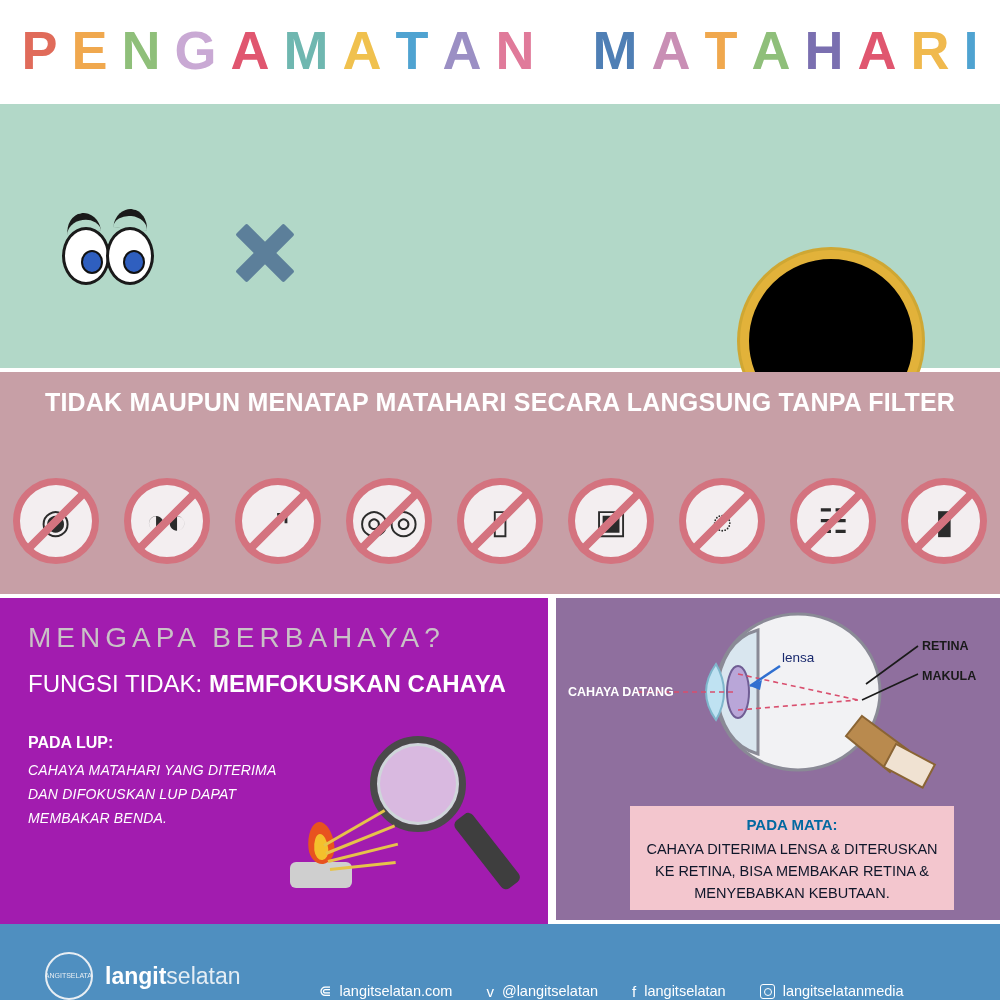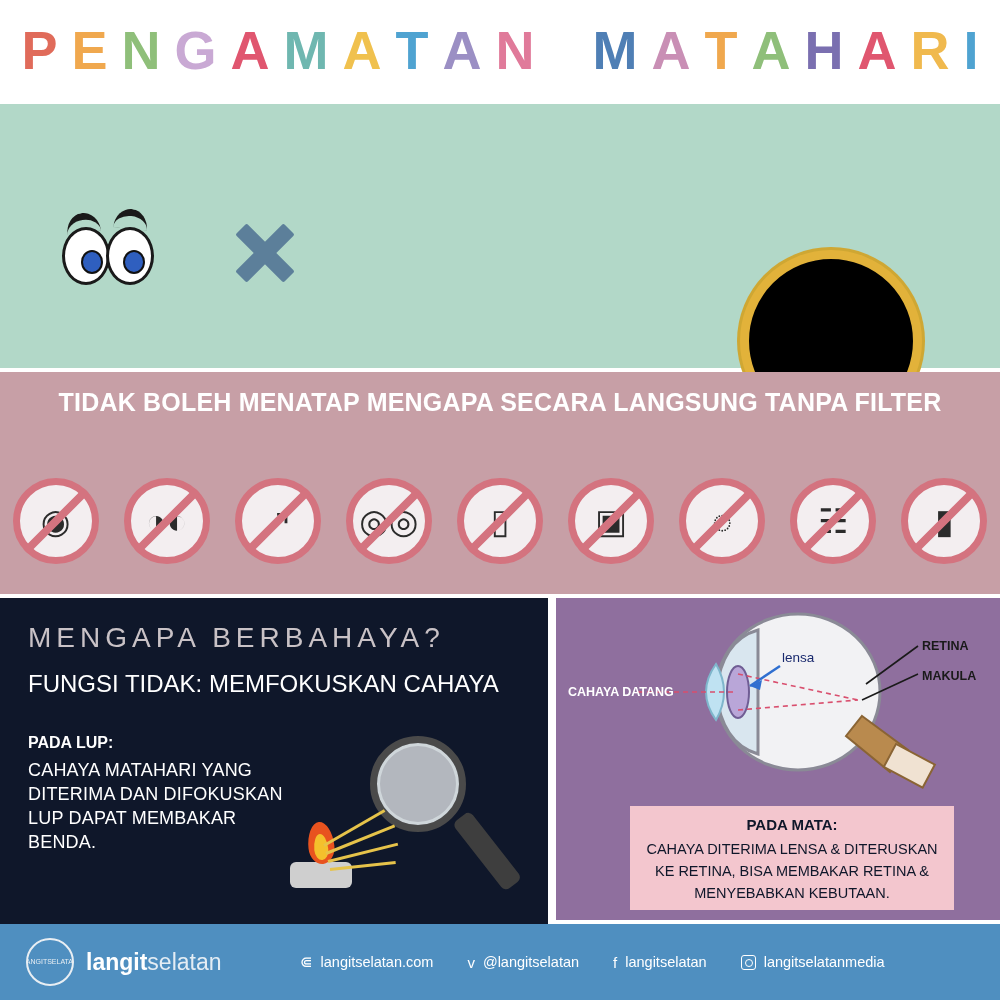--- a/index.html
+++ b/index.html
@@ -100,36 +100,36 @@
   .no-icon .slash {
     position: absolute; left: 50%; top: 50%; width: 86px; height: 8px;
     background: #d4737f; transform: translate(-50%,-50%) rotate(-45deg);
     border-radius: 2px;
   }
   .no-icon .glyph { font-size: 34px; line-height: 1; color: #2b2b2b; }
 
   
   .why {
     position: absolute; left: 0; top: 598px; width: 548px; height: 392px;
-    background: #0f172a;
+    background: #a21caf;
   }
   .why h2 {
     color: #c9c2c6; font-size: 28px; font-weight: normal;
     letter-spacing: 5px; padding: 24px 0 0 28px;
   }
   .why h3 {
     color: #ffffff; font-size: 24px; font-weight: normal;
     padding: 16px 0 0 28px;
   }
-  .why h3 b { font-weight: normal; }
+  .why h3 b { font-weight: bold; }
   .why .sub { padding: 36px 0 0 28px; width: 290px; }
   .why .sub .lbl { color: #ffffff; font-size: 16px; font-weight: bold; }
   .why .sub p {
-    color: #ffffff; font-size: 18px; line-height: 24px;
-    padding-top: 6px; letter-spacing: 0.2px;
+    color: #ffffff; font-size: 14px; line-height: 24px;
+    padding-top: 6px; letter-spacing: 0.2px; font-style: italic;
   }
   .why .rule {
     position: absolute; left: 305px; bottom: 30px; width: 215px;
     border-top: 1px solid #b9b1b6;
   }
 
   
   .magnifier { position: absolute; left: 360px; top: 130px; width: 170px; height: 170px; }
   .mag-lens {
     position: absolute; left: 10px; top: 8px; width: 96px; height: 96px;
@@ -161,29 +161,29 @@
   
   .eyepanel {
     position: absolute; left: 556px; top: 598px; width: 444px; height: 322px;
     background: #8f6f9e;
   }
   .eye-svg { position: absolute; left: 10px; top: 6px; }
   .eye-note {
     position: absolute; left: 74px; top: 208px; width: 324px; height: 104px;
     background: #f3c6ce; padding: 10px 14px 0 14px; text-align: center;
   }
-  .eye-note .lbl { color: #0f172a; font-size: 15px; font-weight: bold; }
+  .eye-note .lbl { color: #0369a1; font-size: 15px; font-weight: bold; }
   .eye-note p {
     color: #0f172a; font-size: 14.5px; line-height: 22px; padding-top: 4px;
   }
 
   
   .footer {
     position: absolute; left: 0; top: 924px; width: 1000px; height: 76px;
-    background: #4f8fc0; display: flex; align-items: center;
+    background: #4f8fc0; display: flex; align-items: flex-end; padding-left: 19px;
   }
   .footer .brand { display: flex; align-items: center; padding-left: 26px; width: 300px; }
   .seal {
     width: 48px; height: 48px; border-radius: 50%;
     border: 2px solid #e8eef3; background: #4f8fc0;
     display: flex; align-items: center; justify-content: center;
     font-size: 7px; color: #e8eef3; text-align: center; line-height: 8px;
     overflow: hidden;
   }
   .brandtext { padding-left: 12px; font-size: 23px; color: #ffffff; }
@@ -246,21 +246,21 @@
     <div class="x-mark">
         <i></i>
         <i></i>
       </div>
 
 
     <div class="eclipse"></div>
   </div>
 
   <div class="prohibit">
-    <h2>TIDAK BOLEH MENATAP MENGAPA SECARA LANGSUNG TANPA FILTER</h2>
+    <h2>TIDAK MAUPUN MENATAP MATAHARI SECARA LANGSUNG TANPA FILTER</h2>
     <div class="icons-row" id="icons-row">
         <div class="no-icon">
           <div class="glyph">◉</div>
           <div class="slash"></div>
         </div>
         <div class="no-icon">
           <div class="glyph">◑◐</div>
           <div class="slash"></div>
         </div>
         <div class="no-icon">

